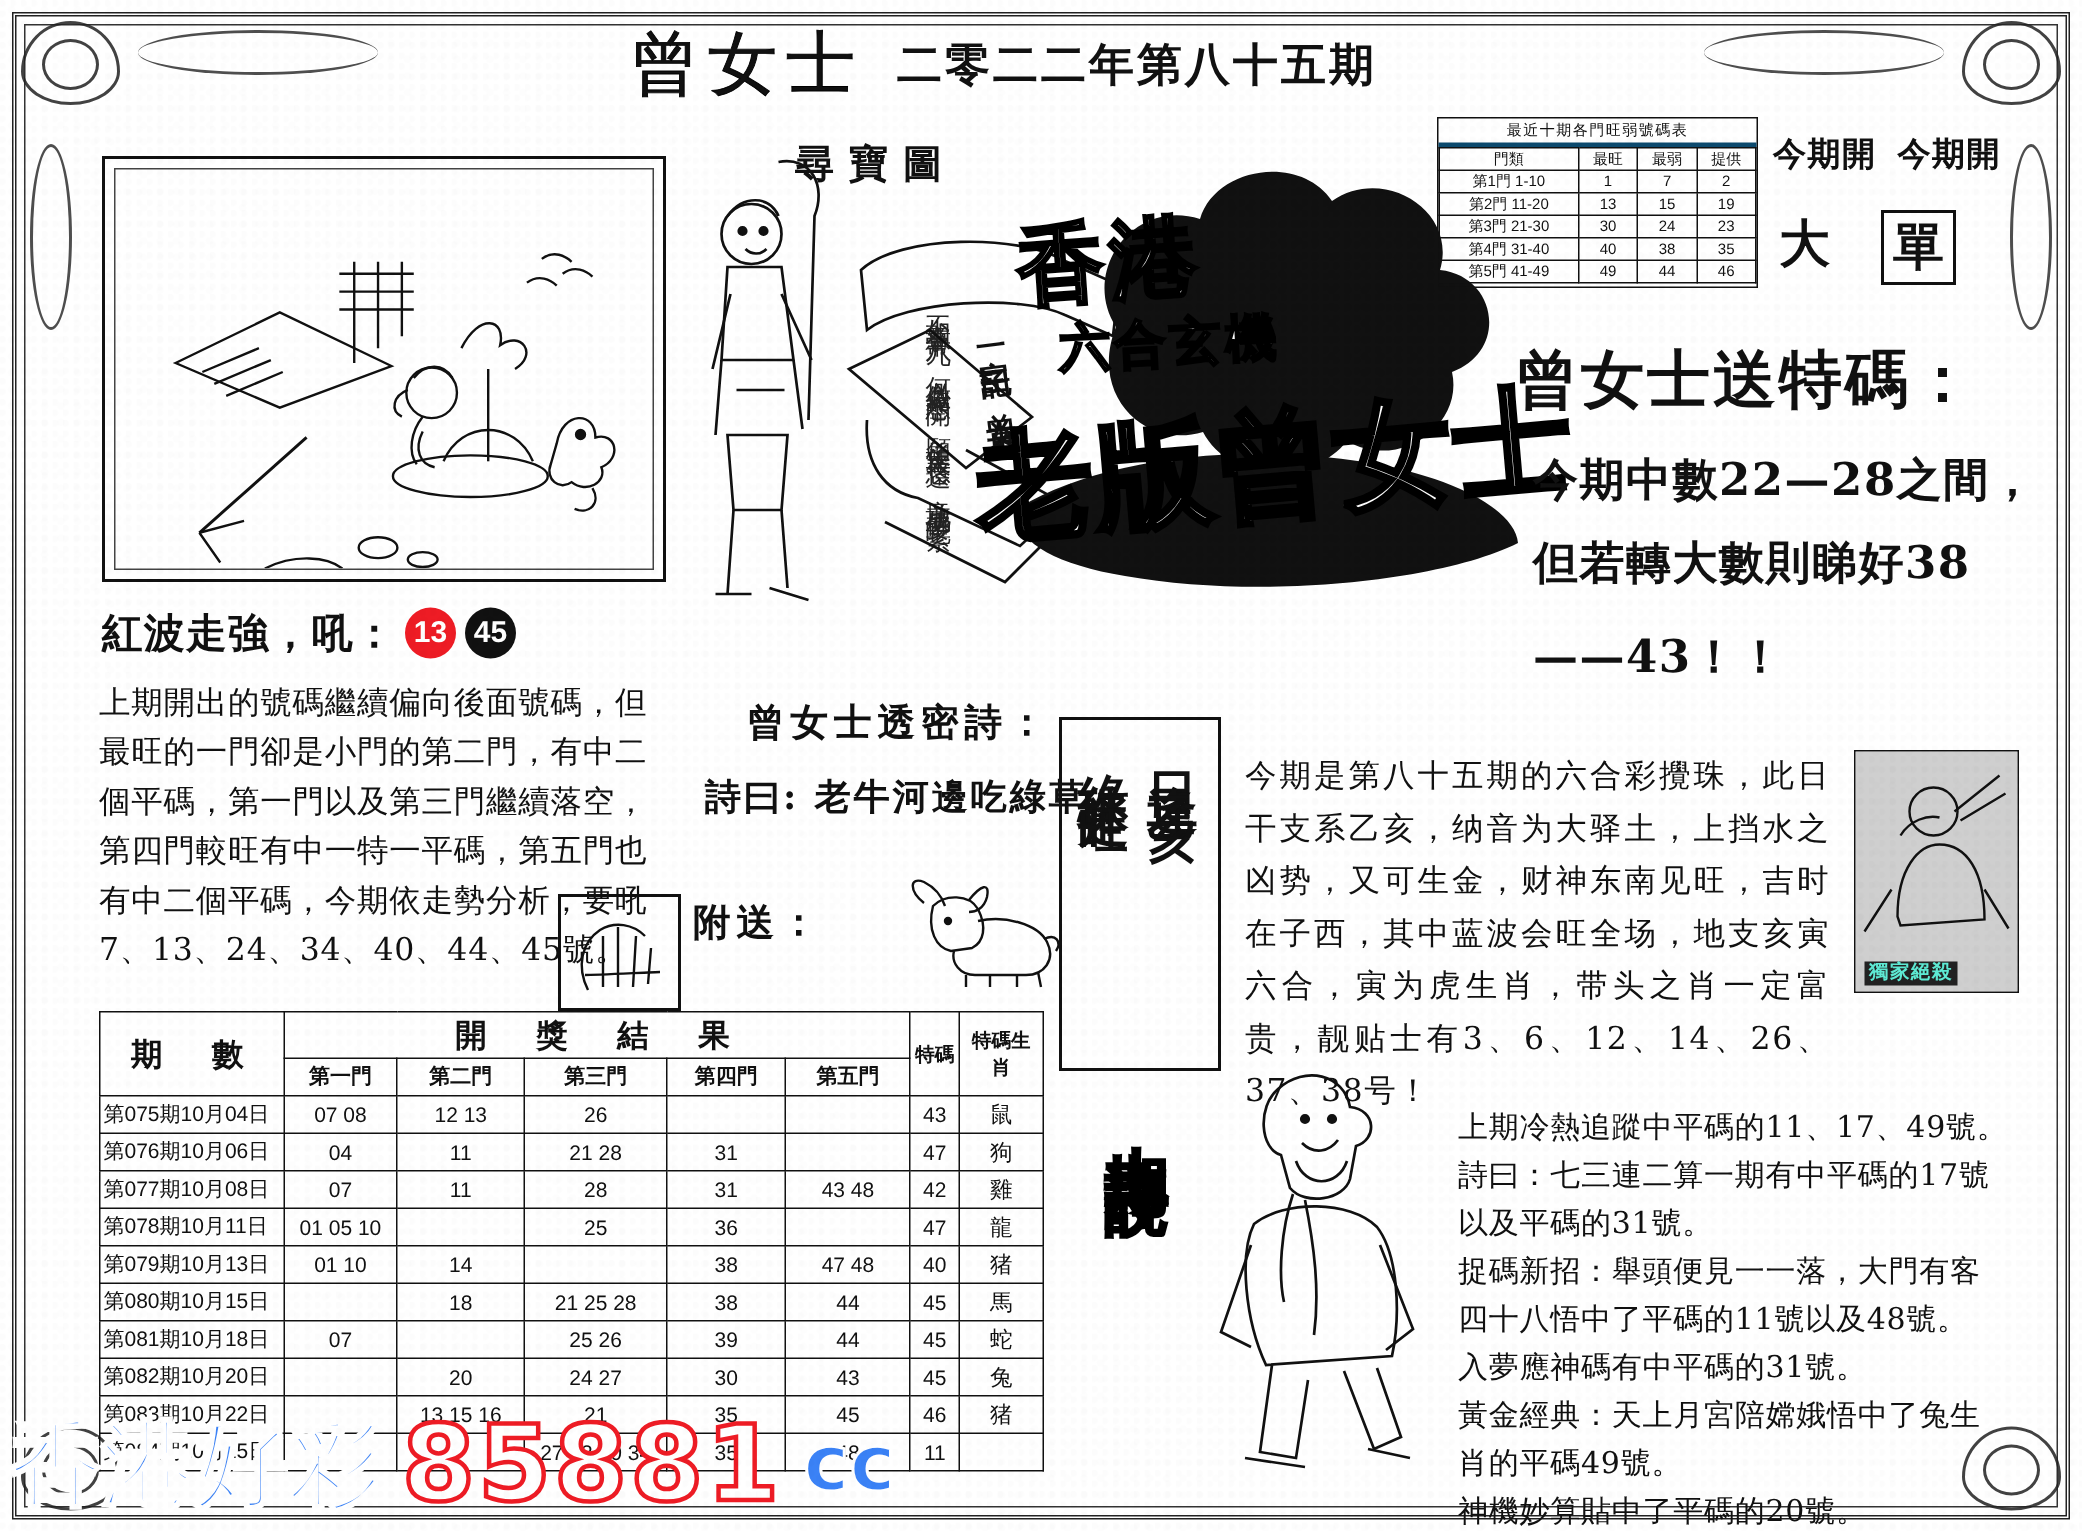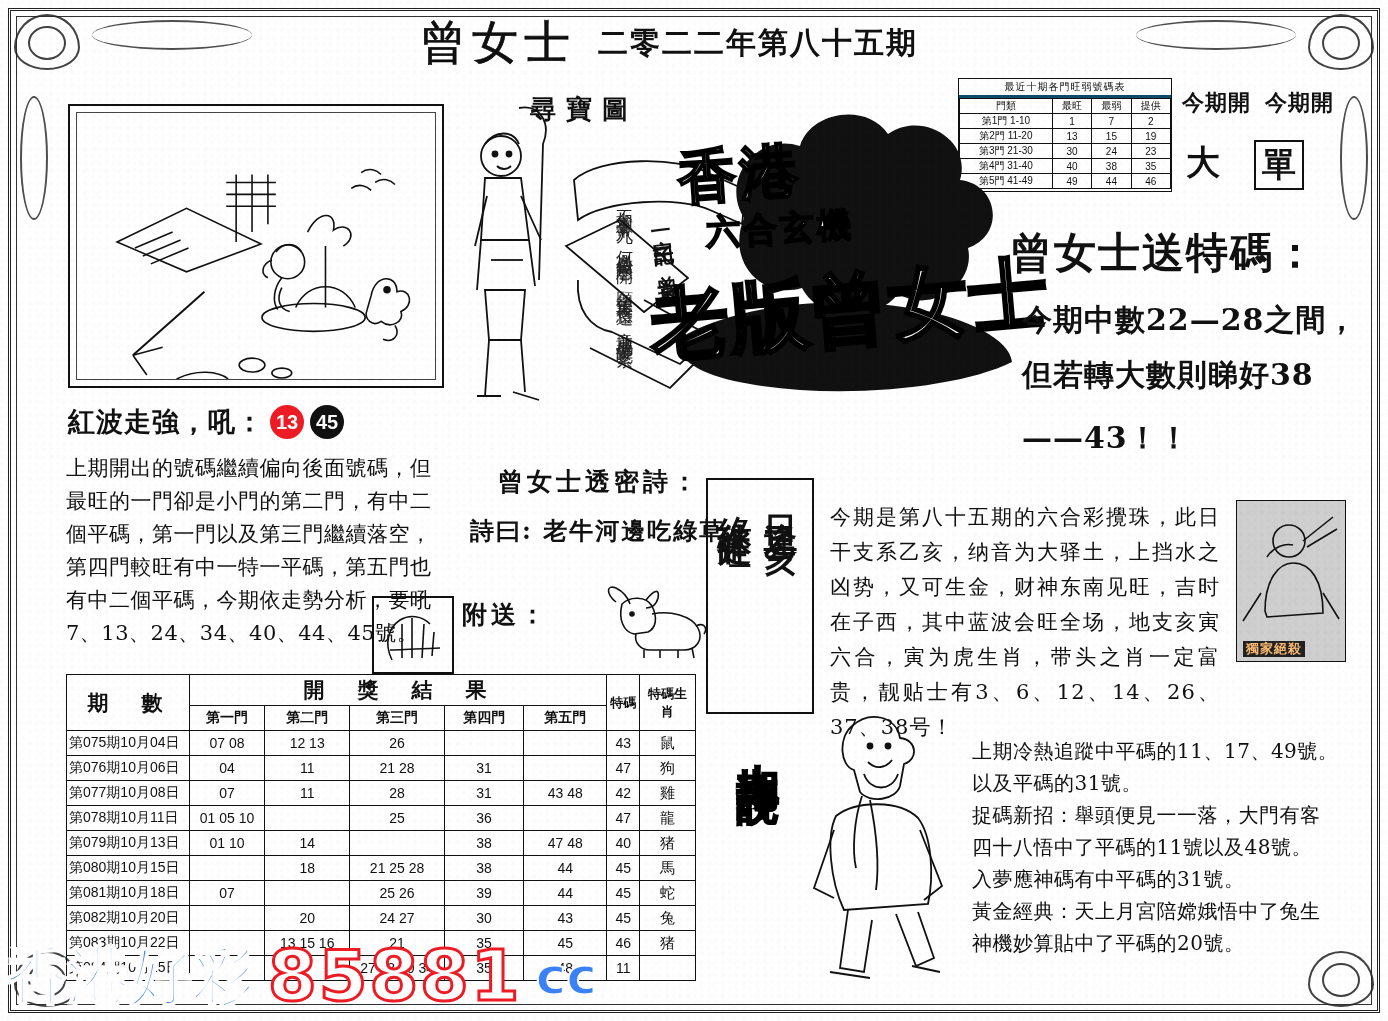--- a/index.html
+++ b/index.html
@@ -189,21 +189,21 @@
   .article{
     position:absolute;left:830px;top:500px;width:390px;
     font-size:21px;line-height:35px;letter-spacing:1px;text-align:justify;
   }
   .portrait{
     position:absolute;left:1236px;top:500px;width:108px;height:160px;border:1px solid #111;
     overflow:hidden;background:#ddd;
   }
   .portrait .stamp{
     position:absolute;left:6px;bottom:4px;font-size:13px;font-weight:bold;letter-spacing:1px;
-    background:#222;color:#fdba74;padding:1px 3px;line-height:14px;
+    background:#222;color:#5eead4;padding:1px 3px;line-height:14px;
   }
 
   .right-notes{
     position:absolute;left:972px;top:735px;width:400px;
     font-size:20px;line-height:32px;letter-spacing:0.5px;
   }
 
   
   .res-table{
     position:absolute;left:66px;top:674px;width:630px;
@@ -461,25 +461,27 @@
         <path d="M28 110 C28 78 42 62 56 62 C74 62 86 80 86 112 L30 116Z"></path>
         <path d="M66 40 L96 16 M70 46 L100 28"></path>
         <path d="M24 92 L6 120 M86 92 L102 118"></path>
       </g>
     </svg>
     <div class="stamp">獨家絕殺</div>
   </div>
 
   <div class="right-notes">
     <div>上期冷熱追蹤中平碼的11、17、49號。</div>
+    <div>詩曰：七三連二算一期有中平碼的17號</div>
     <div>以及平碼的31號。</div>
     <div>捉碼新招：舉頭便見一一落，大門有客</div>
     <div>四十八悟中了平碼的11號以及48號。</div>
     <div>入夢應神碼有中平碼的31號。</div>
     <div>黃金經典：天上月宮陪嫦娥悟中了兔生</div>
+    <div>肖的平碼49號。</div>
     <div>神機妙算貼中了平碼的20號。</div>
   </div>
 
   <table class="res-table">
     <tbody>
         <tr class="hdr">
       <td rowspan="2" style="width:118px">期　數</td>
       <td colspan="5">開　獎　結　果</td>
       <td rowspan="2" style="width:28px;font-size:13px;letter-spacing:0">特碼</td>
       <td rowspan="2" style="width:52px;font-size:13px;letter-spacing:0">特碼生肖</td>

